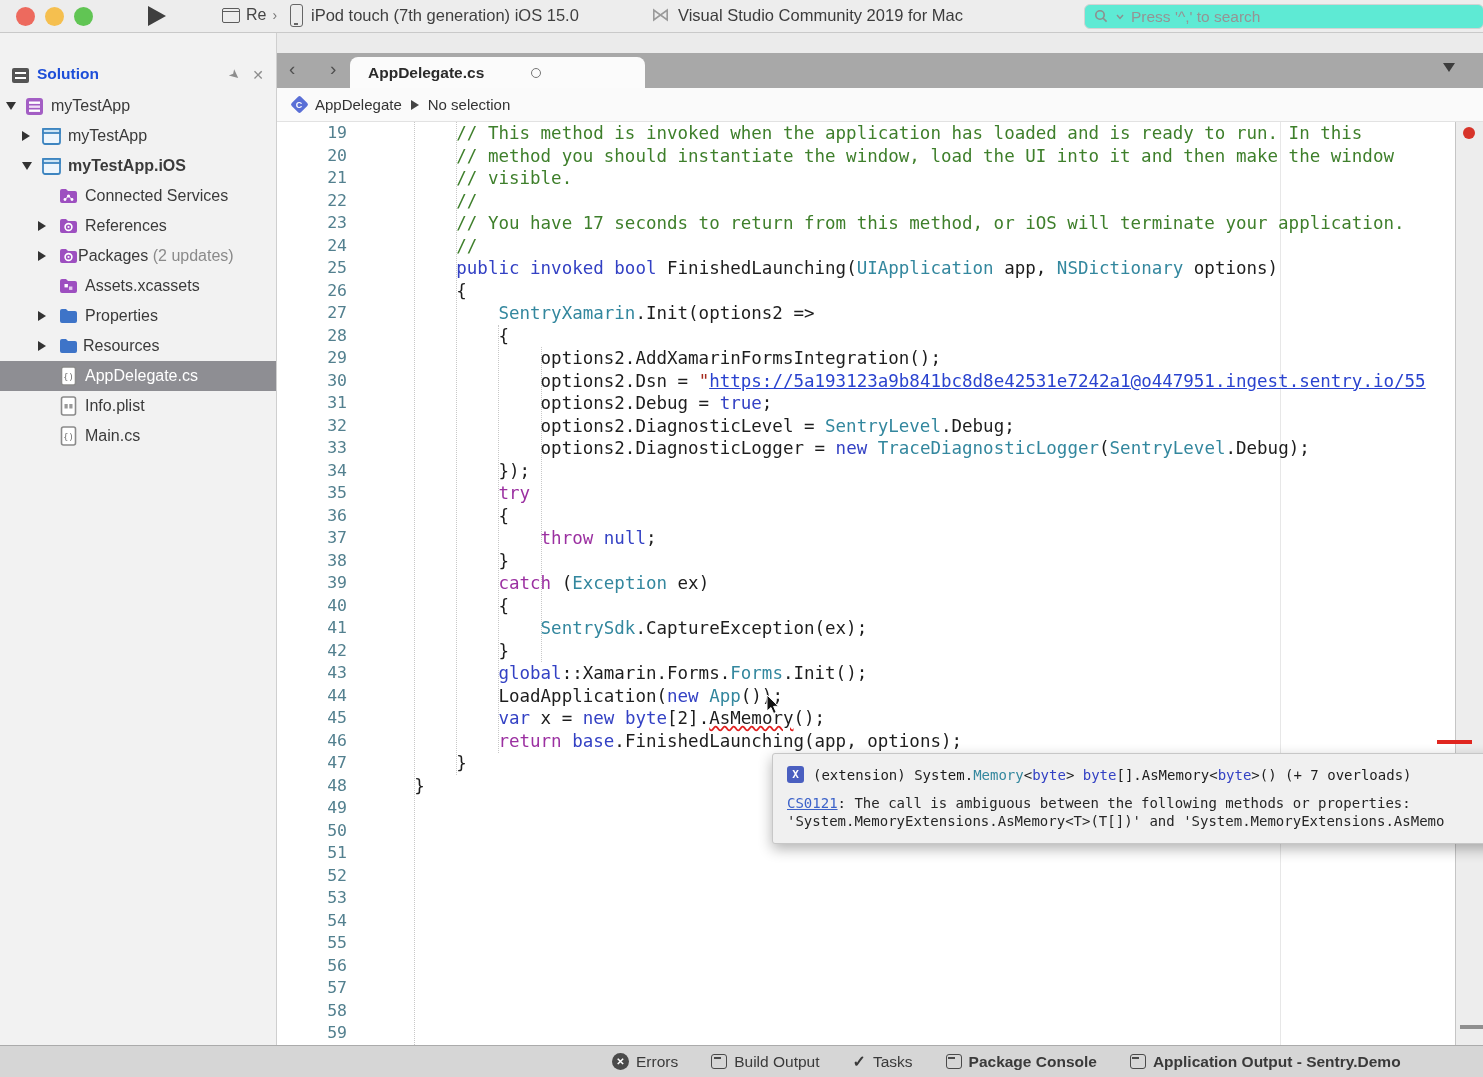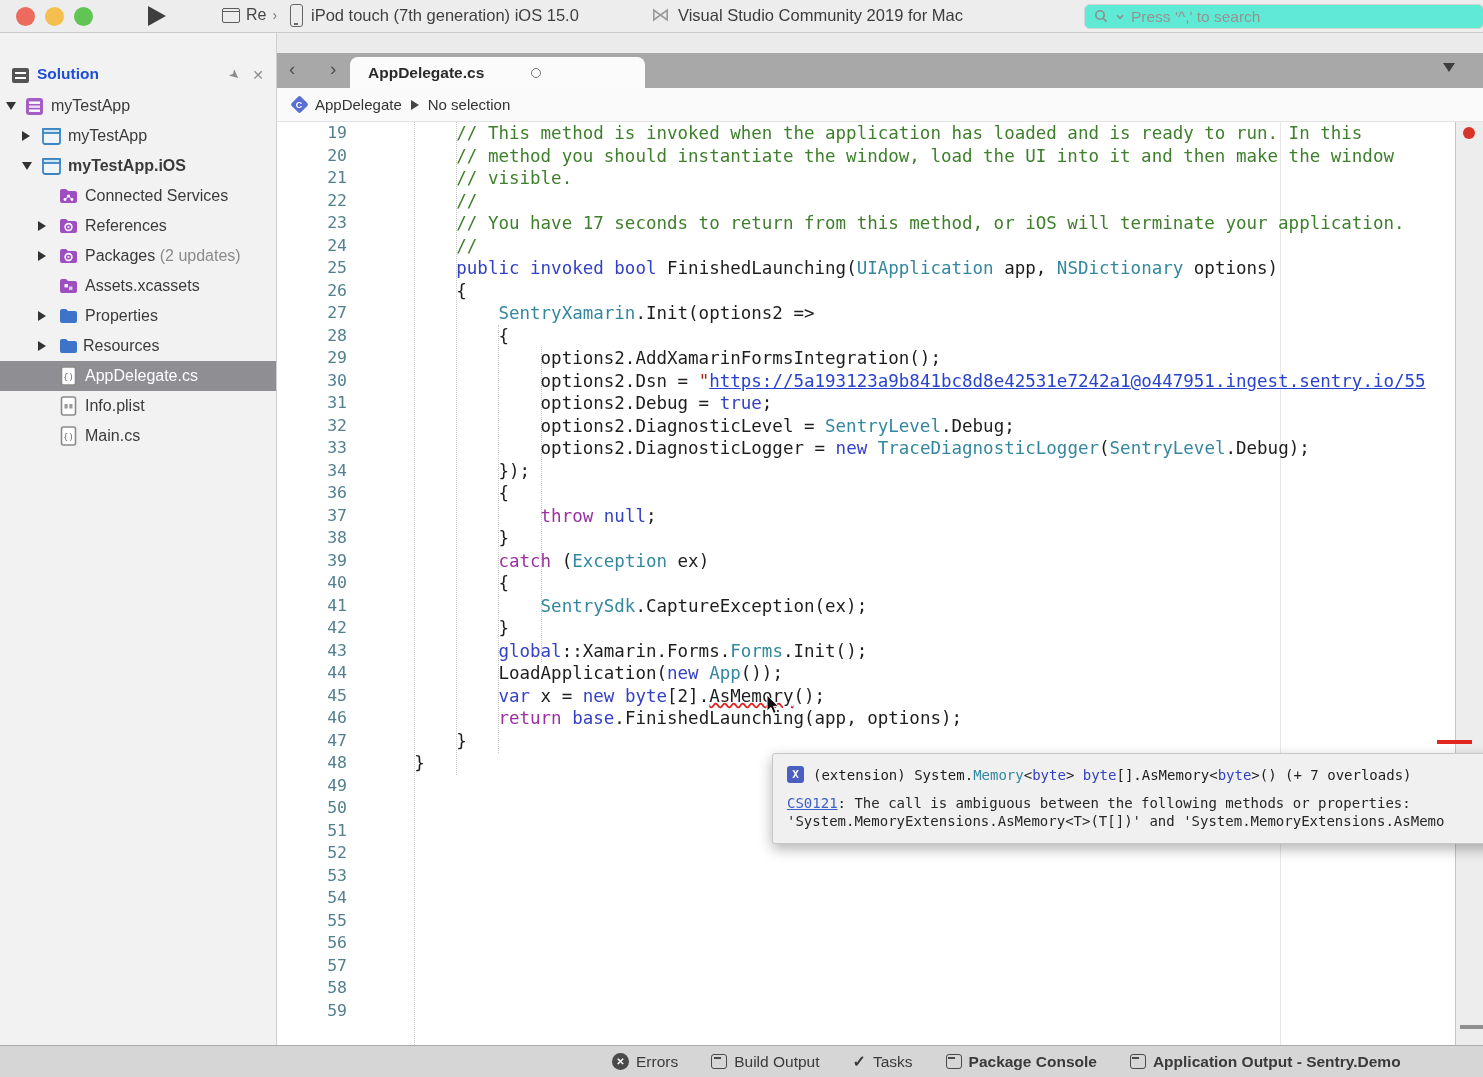--- a/index.html
+++ b/index.html
@@ -223,21 +223,21 @@
           </div>
           <div class="trow">
             <span class="disc right" style="left: 38px;"></span>
             <span class="ticon" style="left: 58px;">
               <svg width="19" height="16" viewBox="0 0 19 16">
                 <path d="M1,3 q0,-2 2,-2 h4 l2,2 h7 q2,0 2,2 v8 q0,2 -2,2 h-13 q-2,0 -2,-2 z" fill="#9d4fc0"></path>
                 <circle cx="9.5" cy="9" r="3.4" fill="none" stroke="#fff" stroke-width="1.6"></circle>
                 <circle cx="9.5" cy="9" r="1.1" fill="#fff"></circle>
               </svg>
             </span>
-            <span class="tlabel" style="left: 85px; text-align: center;">Packages<span class="tsuffix"> (2 updates)</span></span>
+            <span class="tlabel" style="left: 78px; text-align: center;">Packages<span class="tsuffix"> (2 updates)</span></span>
           </div>
           <div class="trow">
             <span class="ticon" style="left: 58px;">
               <svg width="19" height="16" viewBox="0 0 19 16">
                 <path d="M1,3 q0,-2 2,-2 h4 l2,2 h7 q2,0 2,2 v8 q0,2 -2,2 h-13 q-2,0 -2,-2 z" fill="#9d4fc0"></path>
                 <rect x="5.5" y="6" width="3.4" height="3.4" fill="#fff"></rect>
                 <rect x="10" y="8.5" width="3.4" height="3.4" fill="#e4c8ef"></rect>
               </svg>
             </span>
             <span class="tlabel" style="left: 85px;">Assets.xcassets</span>
@@ -329,20 +329,21 @@
             <div class="cline"><span class="ln">25</span><span class="lc"><span class="s-kw">        public invoked bool</span><span class="s-pl"> FinishedLaunching(</span><span class="s-ty">UIApplication</span><span class="s-pl"> app, </span><span class="s-ty">NSDictionary</span><span class="s-pl"> options)</span></span></div>
             <div class="cline"><span class="ln">26</span><span class="lc"><span class="s-pl">        {</span></span></div>
             <div class="cline"><span class="ln">27</span><span class="lc"><span class="s-pl">            </span><span class="s-ty">SentryXamarin</span><span class="s-pl">.Init(options2 =&gt;</span></span></div>
             <div class="cline"><span class="ln">28</span><span class="lc"><span class="s-pl">            {</span></span></div>
             <div class="cline"><span class="ln">29</span><span class="lc"><span class="s-pl">                options2.AddXamarinFormsIntegration();</span></span></div>
             <div class="cline"><span class="ln">30</span><span class="lc"><span class="s-pl">                options2.Dsn = </span><span class="s-st">"</span><span class="s-lk">https://5a193123a9b841bc8d8e42531e7242a1@o447951.ingest.sentry.io/55</span></span></div>
             <div class="cline"><span class="ln">31</span><span class="lc"><span class="s-pl">                options2.Debug = </span><span class="s-kw">true</span><span class="s-pl">;</span></span></div>
             <div class="cline"><span class="ln">32</span><span class="lc"><span class="s-pl">                options2.DiagnosticLevel = </span><span class="s-ty">SentryLevel</span><span class="s-pl">.Debug;</span></span></div>
             <div class="cline"><span class="ln">33</span><span class="lc"><span class="s-pl">                options2.DiagnosticLogger = </span><span class="s-kw">new</span><span class="s-pl"> </span><span class="s-ty">TraceDiagnosticLogger</span><span class="s-pl">(</span><span class="s-ty">SentryLevel</span><span class="s-pl">.Debug);</span></span></div>
             <div class="cline"><span class="ln">34</span><span class="lc"><span class="s-pl">            });</span></span></div>
+            <div class="cline"><span class="ln">35</span><span class="lc"><span class="s-pk">            try</span></span></div>
             <div class="cline"><span class="ln">36</span><span class="lc"><span class="s-pl">            {</span></span></div>
             <div class="cline"><span class="ln">37</span><span class="lc"><span class="s-pl">                </span><span class="s-pk">throw</span><span class="s-pl"> </span><span class="s-kw">null</span><span class="s-pl">;</span></span></div>
             <div class="cline"><span class="ln">38</span><span class="lc"><span class="s-pl">            }</span></span></div>
             <div class="cline"><span class="ln">39</span><span class="lc"><span class="s-pl">            </span><span class="s-pk">catch</span><span class="s-pl"> (</span><span class="s-ty">Exception</span><span class="s-pl"> ex)</span></span></div>
             <div class="cline"><span class="ln">40</span><span class="lc"><span class="s-pl">            {</span></span></div>
             <div class="cline"><span class="ln">41</span><span class="lc"><span class="s-pl">                </span><span class="s-ty">SentrySdk</span><span class="s-pl">.CaptureException(ex);</span></span></div>
             <div class="cline"><span class="ln">42</span><span class="lc"><span class="s-pl">            }</span></span></div>
             <div class="cline"><span class="ln">43</span><span class="lc"><span class="s-pl">            </span><span class="s-kw">global</span><span class="s-pl">::Xamarin.Forms.</span><span class="s-ty">Forms</span><span class="s-pl">.Init();</span></span></div>
             <div class="cline"><span class="ln">44</span><span class="lc"><span class="s-pl">            LoadApplication(</span><span class="s-kw">new</span><span class="s-pl"> </span><span class="s-ty">App</span><span class="s-pl">());</span></span></div>
             <div class="cline"><span class="ln">45</span><span class="lc"><span class="s-pl">            </span><span class="s-kw">var</span><span class="s-pl"> x = </span><span class="s-kw">new</span><span class="s-pl"> </span><span class="s-kw">byte</span><span class="s-pl">[2].</span><span class="s-er">AsMemory</span><span class="s-pl">();</span></span></div>

